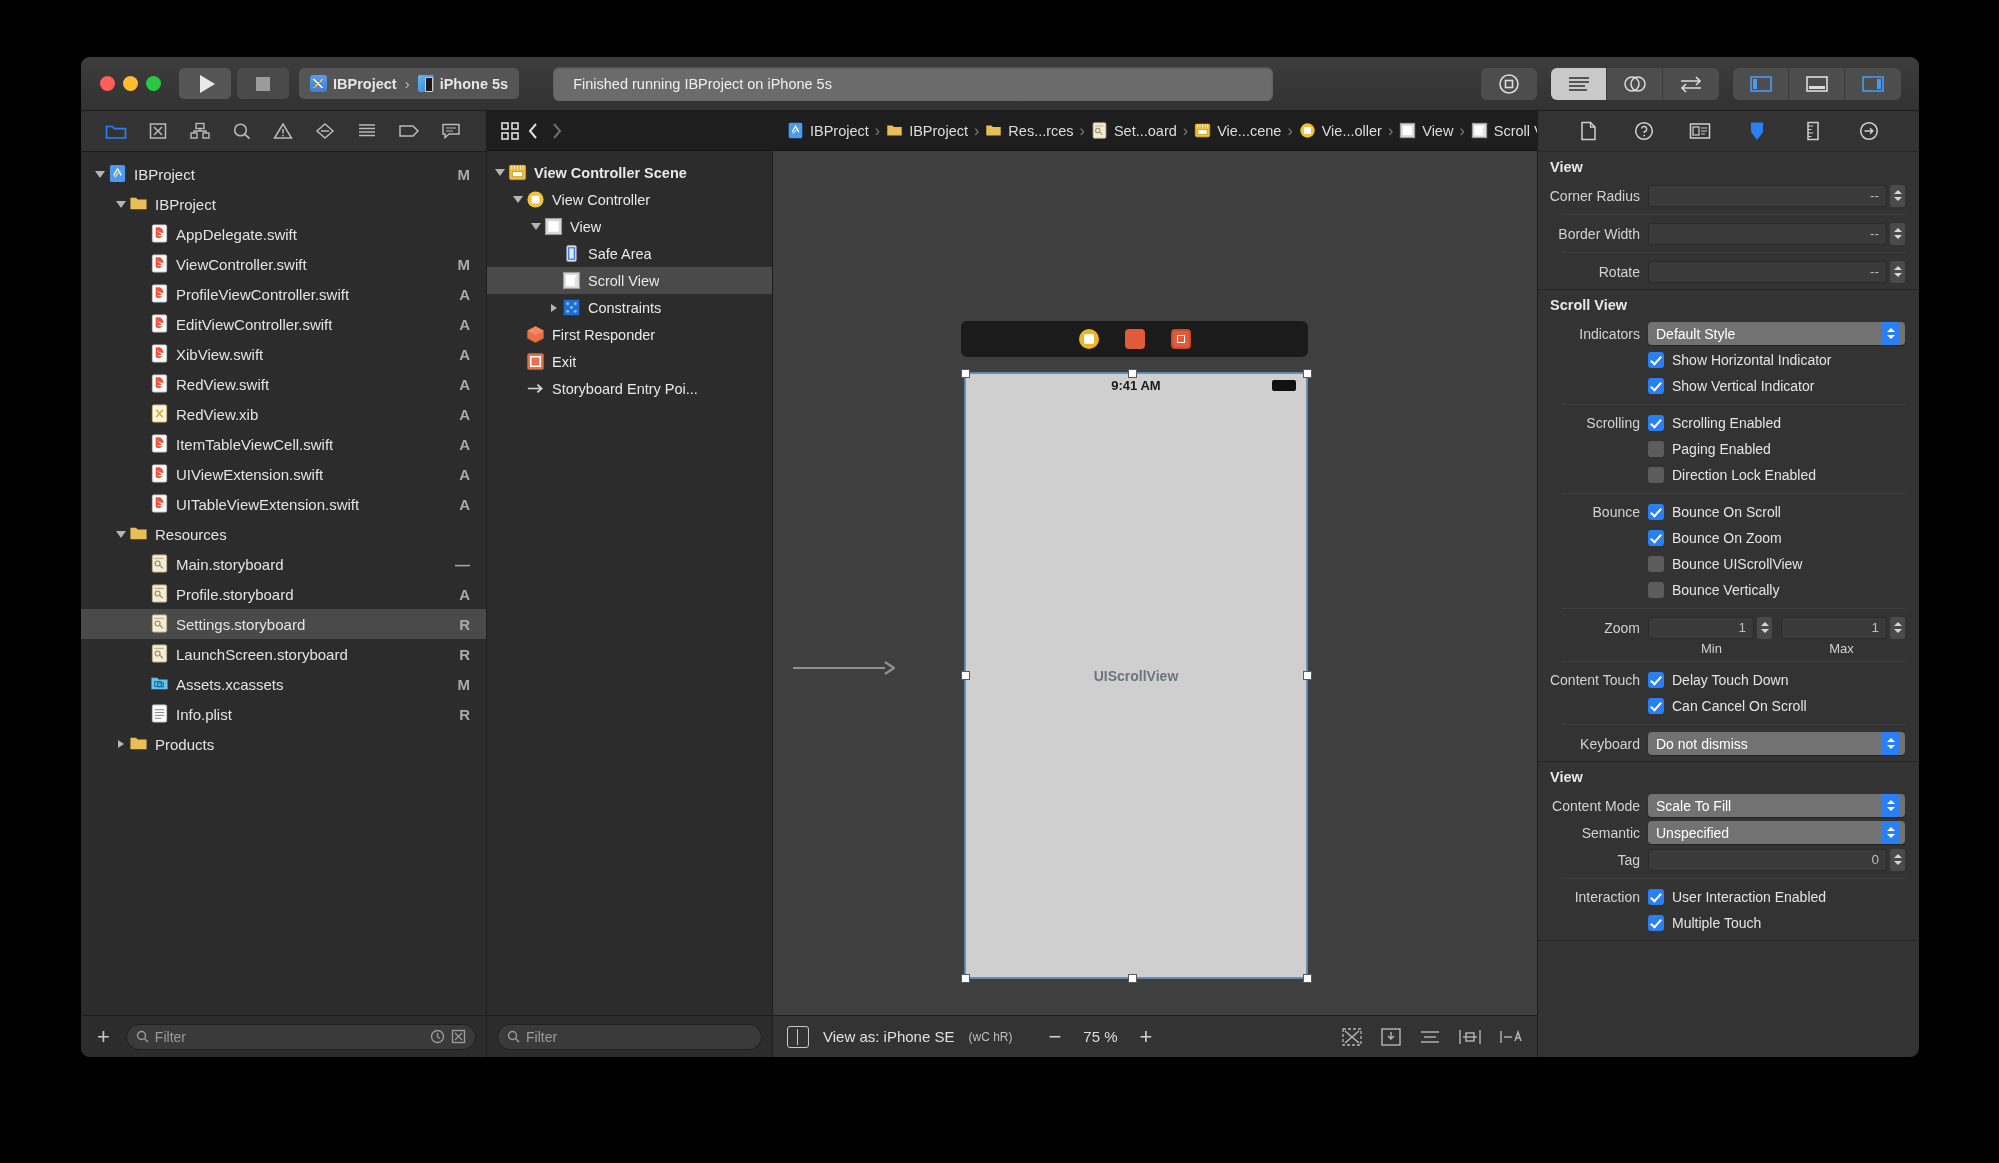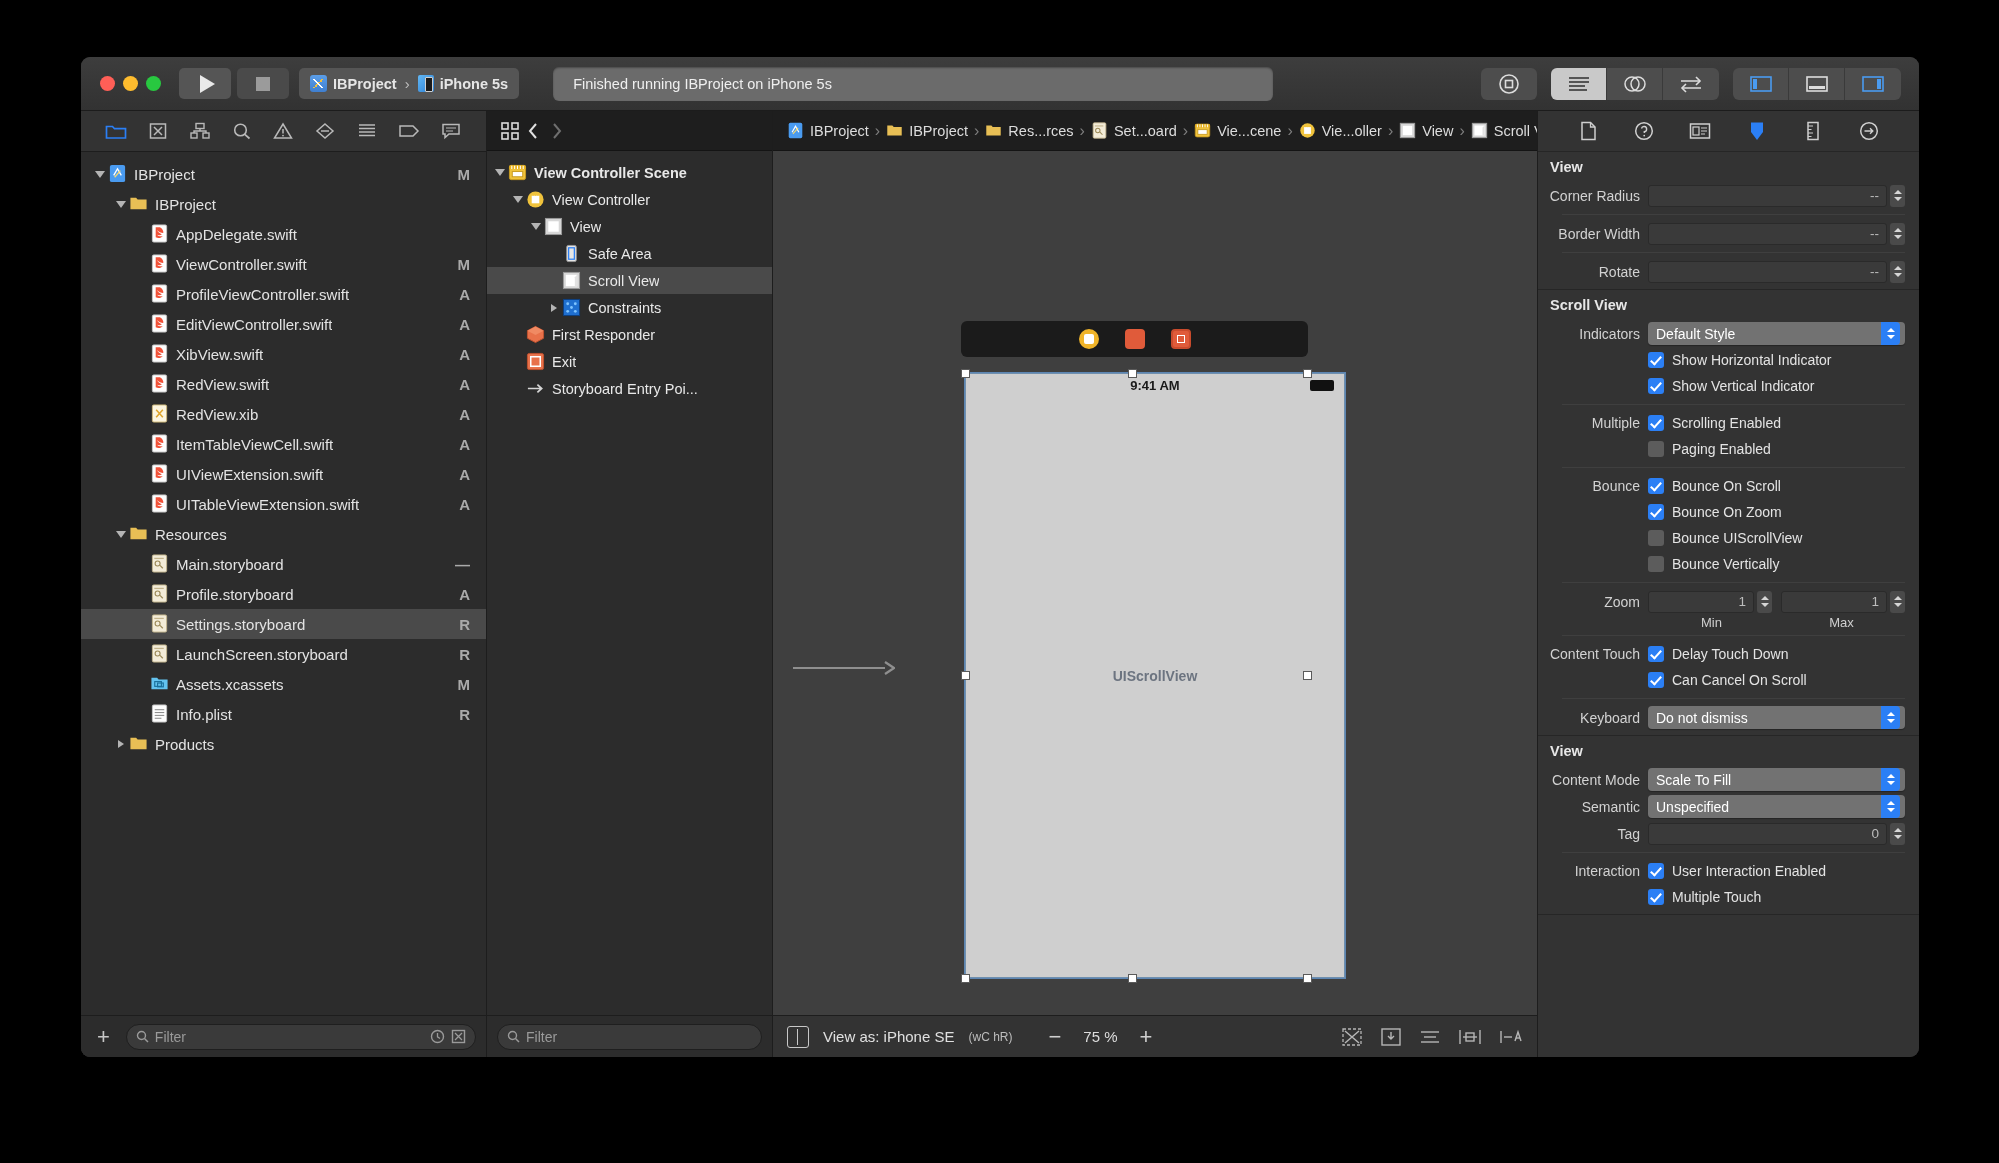--- a/index.html
+++ b/index.html
@@ -197,21 +197,21 @@
   }
   .toolbar-bubble {
     position: absolute; left: 188px; top: 170px;
     width: 347px; height: 36px;
     background: #1b1b1b; border-radius: 6px;
     display: flex; align-items: center; justify-content: center; gap: 26px;
   }
   .bub-ic { width: 20px; height: 20px; border-radius: 4px; }
   .phone {
     position: absolute; left: 192px; top: 222px;
-    width: 380px; height: 605px;
+    width: 342px; height: 605px;
     background: #cfcfcf;
     border: 1px solid #6f8fae;
     outline: 1px solid #5d86b3;
   }
   .statusbar {
     height: 22px; display: flex; align-items: center; justify-content: center;
     position: relative; font-size: 13px; color: #1a1a1a; font-weight: 600;
   }
   .batt {
     position: absolute; right: 10px; top: 6px;
@@ -1124,28 +1124,33 @@
               <span class="cb on"></span>
               <span class="cbtext">Show Horizontal Indicator</span>
             </div>
             <div class="cbrow">
               <span class="flabel"></span>
               <span class="cb on"></span>
               <span class="cbtext">Show Vertical Indicator</span>
             </div>
             <div class="divline"></div>
             <div class="cbrow">
-              <span class="flabel">Multiple</span>
+              <span class="flabel">Scrolling</span>
               <span class="cb on"></span>
               <span class="cbtext">Scrolling Enabled</span>
             </div>
             <div class="cbrow">
               <span class="flabel"></span>
               <span class="cb "></span>
               <span class="cbtext">Paging Enabled</span>
+            </div>
+            <div class="cbrow">
+              <span class="flabel"></span>
+              <span class="cb "></span>
+              <span class="cbtext">Direction Lock Enabled</span>
             </div>
             <div class="divline"></div>
             <div class="cbrow">
               <span class="flabel">Bounce</span>
               <span class="cb on"></span>
               <span class="cbtext">Bounce On Scroll</span>
             </div>
             <div class="cbrow">
               <span class="flabel"></span>
               <span class="cb on"></span>

